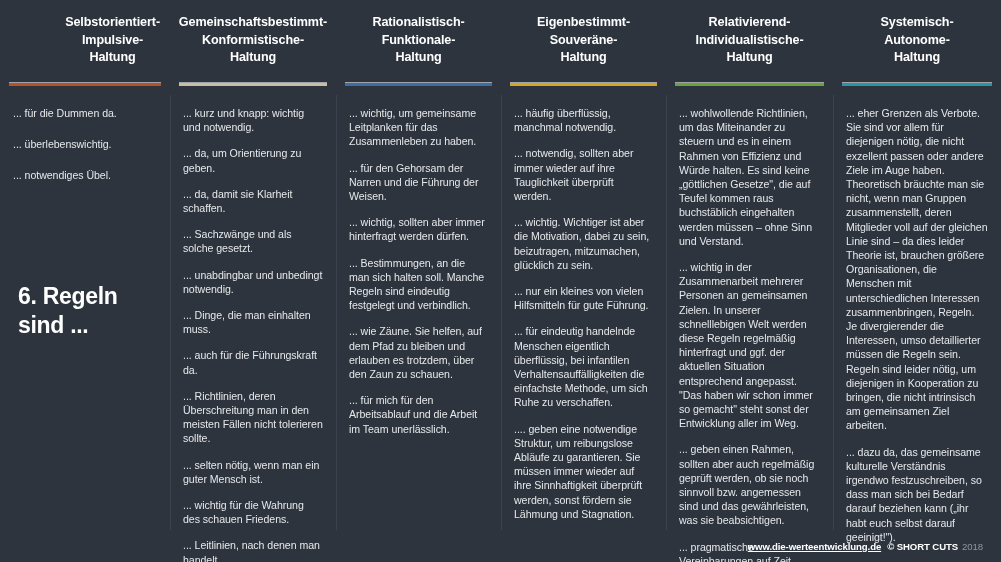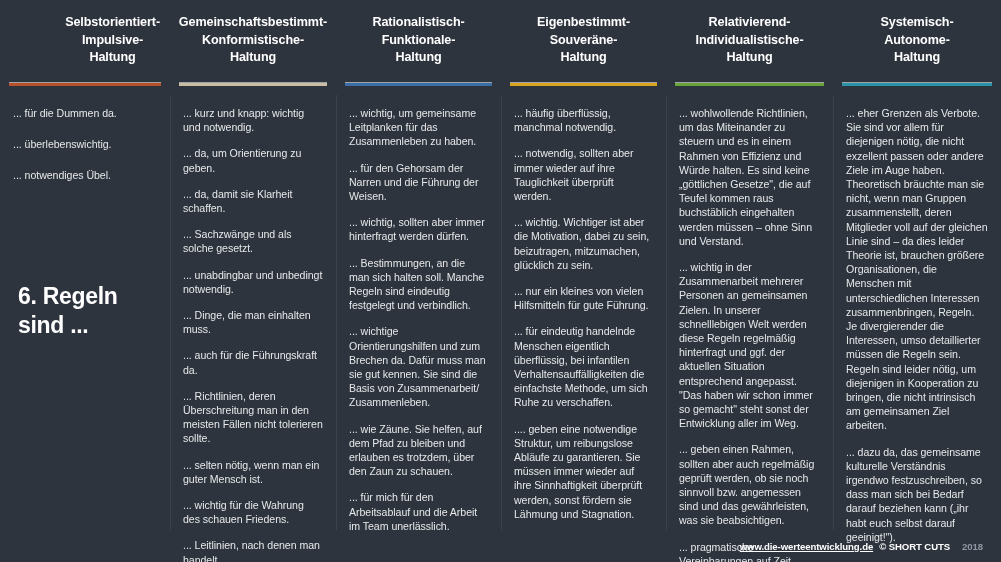--- a/index.html
+++ b/index.html
@@ -149,22 +149,22 @@
     letter-spacing: -0.1px;
   }
   .footer .copy {
     color: #ffffff;
     font-weight: bold;
     margin-left: 6px;
     letter-spacing: -0.1px;
   }
   .footer .year {
     color: #8f97a3;
-    font-weight: bold;
-    margin-left: 12px;
+    font-weight: normal;
+    margin-left: 4px;
     letter-spacing: -0.1px;
   }
 </style>
 </head>
 <body>
 
 <div id="poster" style="background: rgb(46, 52, 62);">
 
   <div class="header-row">
     <div class="head-cell c0">
@@ -243,21 +243,20 @@
         <p class="entry">... selten nötig, wenn man ein guter Mensch ist.</p>
         <p class="entry">... wichtig für die Wahrung des schauen Friedens.</p>
         <p class="entry">... Leitlinien, nach denen man handelt.</p>
       </div>
     <div class="col c2">
       <div class="vline"></div>
     <p class="entry">... wichtig, um gemeinsame Leitplanken für das Zusammenleben zu haben.</p>
         <p class="entry">... für den Gehorsam der Narren und die Führung der Weisen.</p>
         <p class="entry">... wichtig, sollten aber immer hinterfragt werden dürfen.</p>
         <p class="entry">... Bestimmungen, an die man sich halten soll. Manche Regeln sind eindeutig festgelegt und verbindlich.</p>
-        <p class="entry">... wichtige Orientierungshilfen und zum Brechen da. Dafür muss man sie gut kennen. Sie sind die Basis von Zusammenarbeit/ Zusammenleben.</p>
         <p class="entry">... wie Zäune. Sie helfen, auf dem Pfad zu bleiben und erlauben es trotzdem, über den Zaun zu schauen.</p>
         <p class="entry">... für mich für den Arbeitsablauf und die Arbeit im Team unerlässlich.</p>
       </div>
     <div class="col c3">
       <div class="vline"></div>
     <p class="entry">... häufig überflüssig, manchmal notwendig.</p>
         <p class="entry">... notwendig, sollten aber immer wieder auf ihre Tauglichkeit überprüft werden.</p>
         <p class="entry">... wichtig. Wichtiger ist aber die Motivation, dabei zu sein, beizutragen, mitzumachen, glücklich zu sein.</p>
         <p class="entry">... nur ein kleines von vielen Hilfsmitteln für gute Führung.</p>
         <p class="entry">... für eindeutig handelnde Menschen eigentlich überflüssig, bei infantilen Verhaltensauffälligkeiten die einfachste Methode, um sich Ruhe zu verschaffen.</p>

